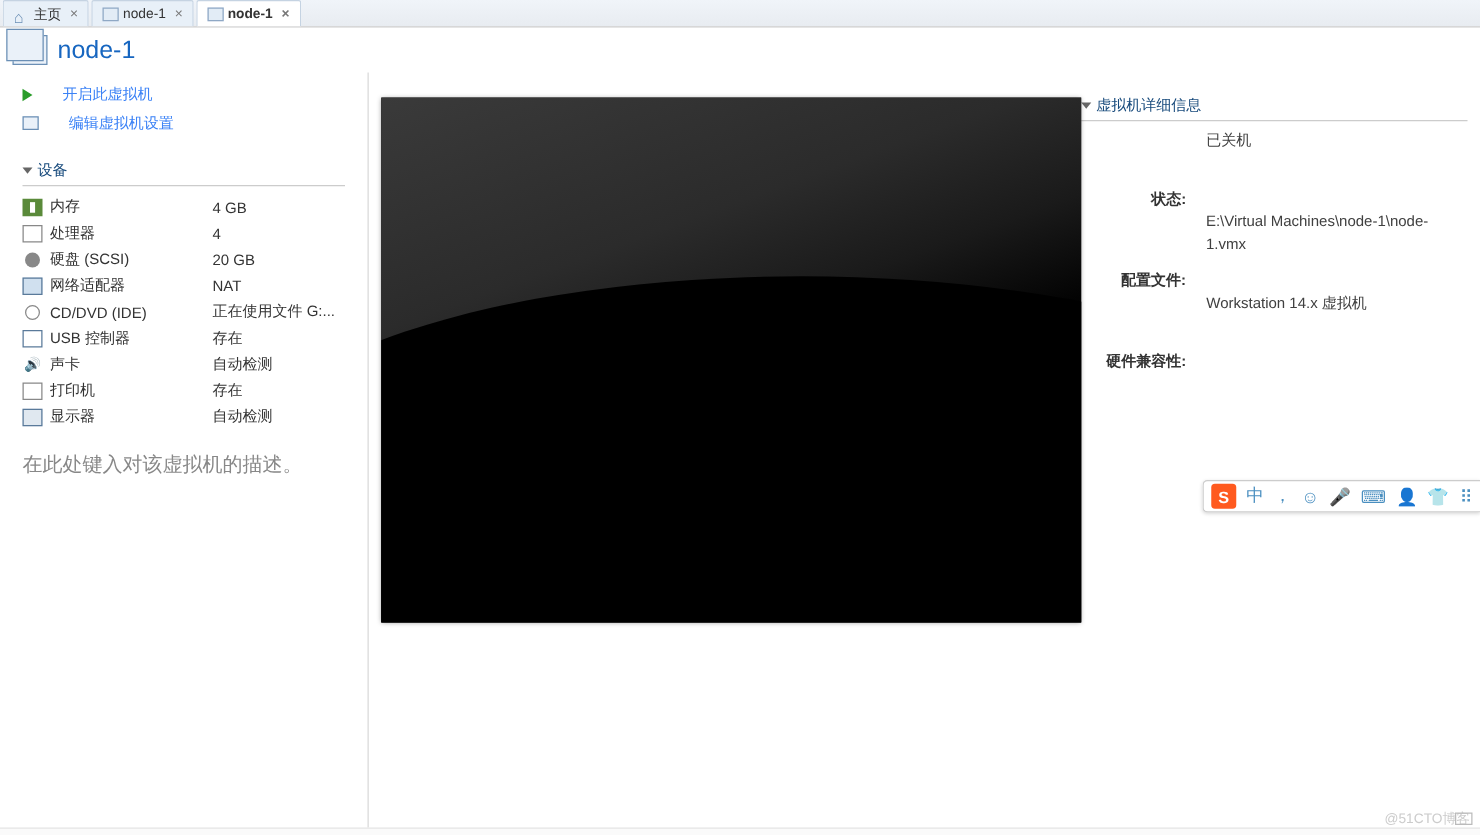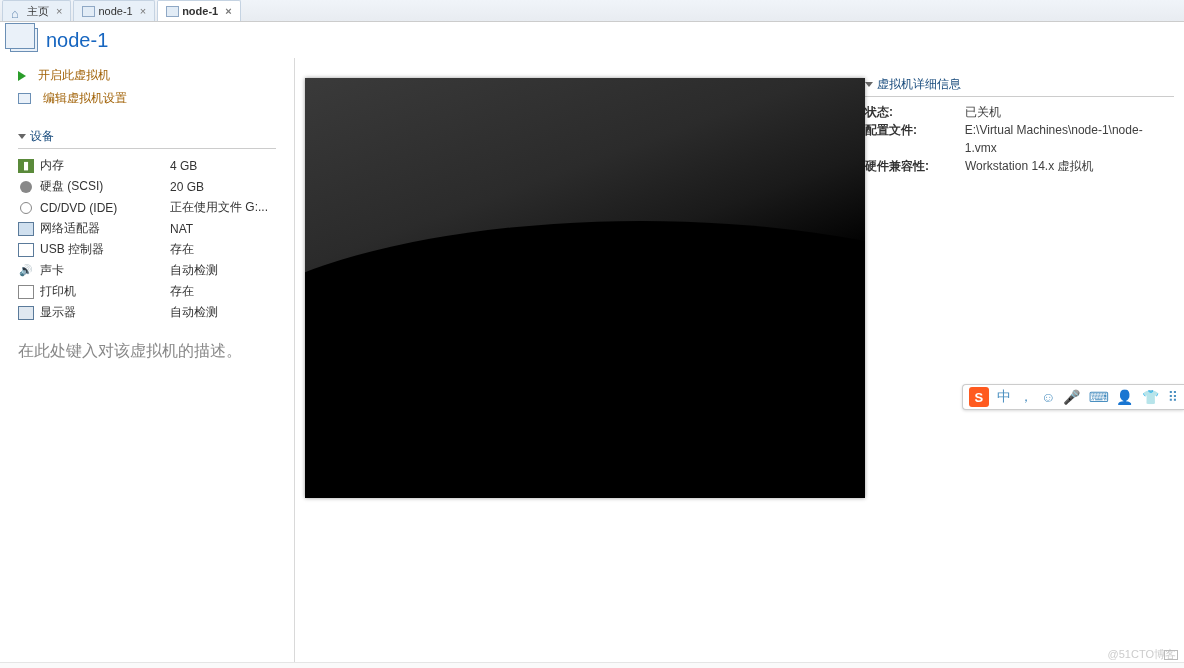--- a/index.html
+++ b/index.html
@@ -19,21 +19,21 @@
 .titlebar .big-vm-icon { width: 28px; height: 24px; border: 1px solid #6b8fb5; background: #eaf1f9; position: relative; }
 .titlebar .big-vm-icon::after { content:""; position:absolute; left:-6px; top:-6px; width:28px; height:24px; border:1px solid #6b8fb5; background:#eaf1f9; }
 .titlebar h1 { font-size: 20px; font-weight: normal; color: #1766c0; }
 
 
 .main { display: flex; height: calc(668px - 22px - 40px); }
 .sidebar { width: 295px; border-right: 1px solid #d9d9d9; padding: 6px 18px 8px 18px; }
 .content { flex: 1; padding: 10px 10px 6px 10px; display: flex; }
 
 
-.actions a { display: flex; align-items: center; gap: 12px; color: #a16207; text-decoration: none; padding: 3px 0; font-size: 12px; }
+.actions a { display: flex; align-items: center; gap: 24px; color: #3b82f6; text-decoration: none; padding: 3px 0; font-size: 12px; }
 .play-ico { width: 0; height: 0; border-top: 5px solid transparent; border-bottom: 5px solid transparent; border-left: 8px solid #2a9d2a; }
 .gear-ico { width: 13px; height: 11px; border: 1px solid #6b8fb5; background: #eaf1f9; display: inline-block; }
 
 
 .section { margin-top: 18px; }
 .section-hd { display: flex; align-items: center; gap: 4px; color: #174a7c; font-size: 12px; padding-bottom: 3px; border-bottom: 1px solid #ccc; margin-bottom: 6px; }
 .disclose { width: 0; height: 0; border-top: 5px solid #666; border-left: 4px solid transparent; border-right: 4px solid transparent; }
 
 
 .dev-list .row { display: flex; align-items: center; padding: 2px 0; font-size: 12px; }
@@ -54,21 +54,21 @@
 
 
 .preview-wrap { flex:1; display:flex; justify-content:center; align-items:flex-start; padding-top:10px; }
 .preview { width: 560px; height: 420px; background: #000; position: relative; box-shadow: 0 0 4px rgba(0,0,0,.4); overflow:hidden; }
 .preview::before { content:""; position:absolute; inset:0; background: linear-gradient(160deg, #3a3a3a 0%, #2b2b2b 30%, #1a1a1a 45%, #000 60%, #000 100%); }
 .preview::after { content:""; position:absolute; left:-20%; top:34%; width:160%; height:120%; background:#000; border-radius:50% 50% 0 0 / 30% 30% 0 0; }
 
 
 .details { margin-top: 8px; }
 .details .row { display:flex; font-size:12px; line-height:1.5; }
-.details .lbl { width: 100px; text-align: left; font-weight: bold; padding-right: 16px; }
+.details .lbl { width: 100px; text-align: right; font-weight: bold; padding-right: 16px; margin-top: 47px; }
 .details .val { color:#404040; }
 
 
 .ime { position:absolute; right:0; top:384px; height:26px; background:#fff; border:1px solid #ccc; border-right:none; border-radius:4px 0 0 4px; display:flex; align-items:center; padding:0 6px; gap:8px; box-shadow:0 1px 3px rgba(0,0,0,.15); }
 .ime .logo { width:20px; height:20px; background:#ff5a1f; color:#fff; font-weight:bold; border-radius:3px; display:flex; align-items:center; justify-content:center; font-size:13px; }
 .ime .itm { color:#4a8fc0; font-size:14px; }
 
 .watermark { position:absolute; right:8px; bottom:6px; color:#ccc; font-size:11px;margin-left:13px; }
 .status-strip { position:absolute; left:0; bottom:0; right:0; height:6px; border-top:1px solid #e5e5e5; background:#fafafa; }
 .status-grip { position:absolute; right:6px; bottom:8px; width:14px; height:10px; border:1px solid #bbb; }
@@ -118,37 +118,42 @@
         <span class="disclose"></span>
         <span>设备</span>
       </div>
       <div class="dev-list">
         <div class="row">
           <span class="ic ic-mem">▮</span>
           <span class="nm">内存</span>
           <span class="val">4 GB</span>
         </div>
         <div class="row">
+          <span class="ic ic-cpu"></span>
+          <span class="nm">处理器</span>
+          <span class="val">4</span>
+        </div>
+        <div class="row">
           <span class="ic">
               <span class="ic-disk"></span>
             </span>
           <span class="nm">硬盘 (SCSI)</span>
           <span class="val">20 GB</span>
         </div>
         <div class="row">
+          <span class="ic ic-net"></span>
+          <span class="nm">网络适配器</span>
+          <span class="val">NAT</span>
+        </div>
+        <div class="row">
           <span class="ic">
               <span class="ic-cd"></span>
             </span>
           <span class="nm">CD/DVD (IDE)</span>
           <span class="val">正在使用文件 G:...</span>
-        </div>
-        <div class="row">
-          <span class="ic ic-net"></span>
-          <span class="nm">网络适配器</span>
-          <span class="val">NAT</span>
         </div>
         <div class="row">
           <span class="ic ic-usb"></span>
           <span class="nm">USB 控制器</span>
           <span class="val">存在</span>
         </div>
         <div class="row">
           <span class="ic ic-snd">🔊</span>
           <span class="nm">声卡</span>
           <span class="val">自动检测</span>

